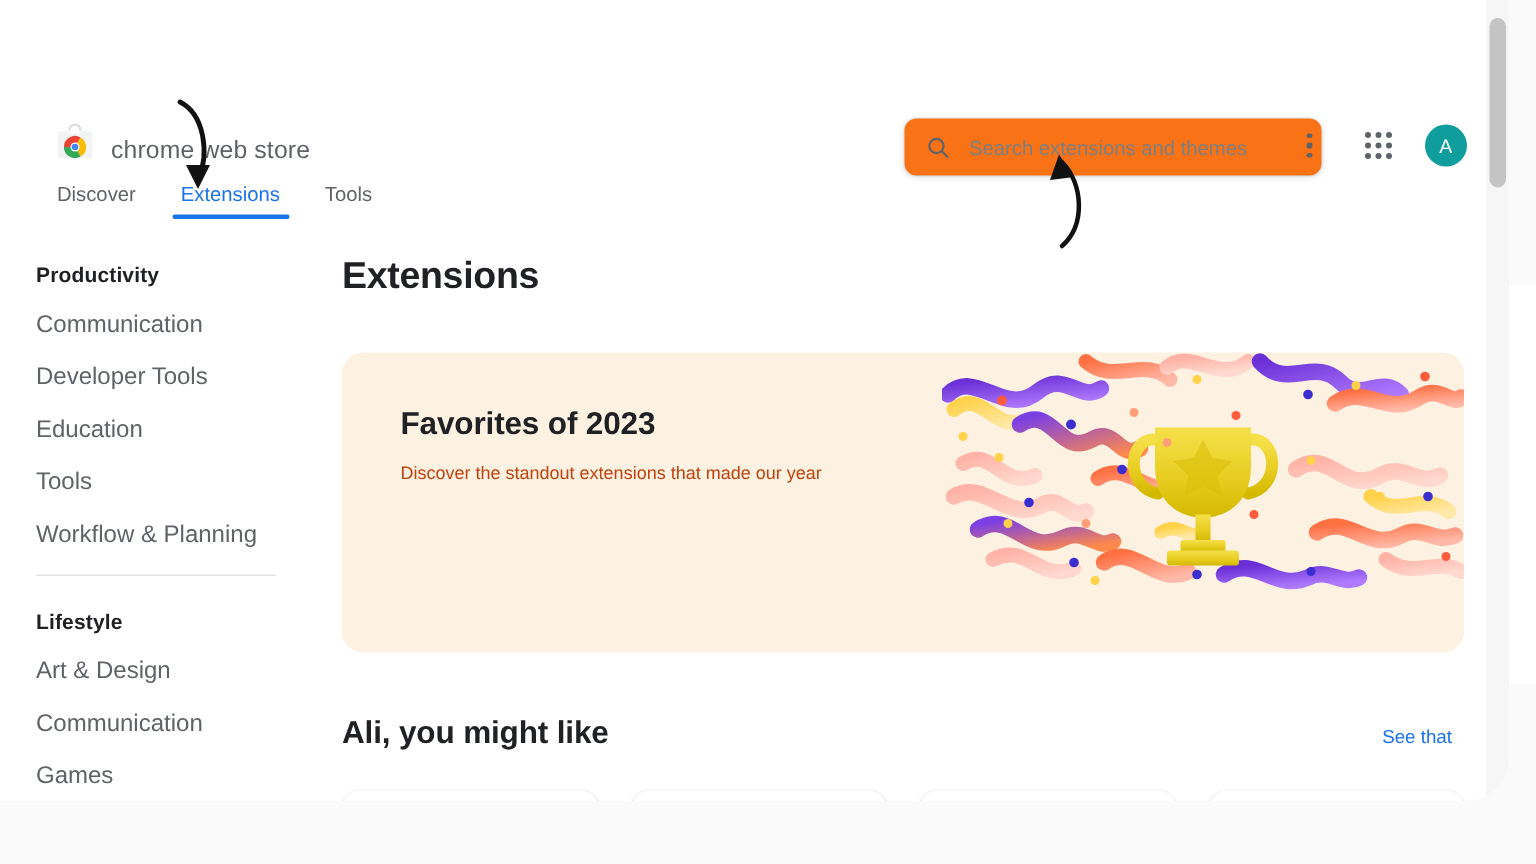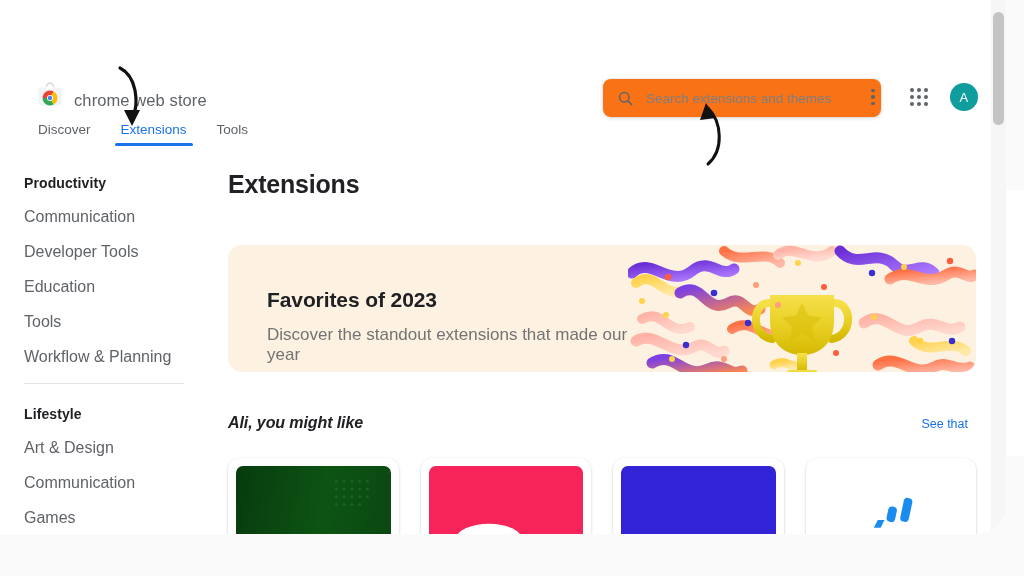--- a/index.html
+++ b/index.html
@@ -242,45 +242,44 @@
   .page-title {
     font-size: 25px;
     font-weight: bold;
     color: #202124;
     letter-spacing: -.2px;
   }
 
   
   .banner {
     position: relative;
-    margin-top: 46px;
+    margin-top: 36px;
     width: 748px;
-    height: 127px;
+    height: 200px;
     border-radius: 14px;
     overflow: hidden;
     background: #fdf2e2;
     display: flex;
-    align-items: center;
   }
   .banner-left {
     width: 404px;
     padding: 36px 0 0 39px;
     position: relative;
     z-index: 2;
   }
   .banner-title {
     font-size: 21px;
     font-weight: bold;
     color: #202124;
     letter-spacing: -.1px;
   }
   .banner-sub {
     margin-top: 13px;
-    font-size: 17px;
-    color: #737373;
+    font-size: 12px;
+    color: #c2410c;
   }
   .banner-btn {
     margin-top: 17px;
     display: inline-flex;
     align-items: center;
     justify-content: center;
     height: 33px;
     padding: 0 21px;
     border: 1px solid #8a8178;
     border-radius: 18px;
@@ -299,25 +298,24 @@
 
   
   .rec-head {
     margin-top: 42px;
     display: flex;
     align-items: baseline;
     justify-content: space-between;
     width: 740px;
   }
   .rec-title {
-    font-size: 16px;
+    font-size: 21px;
     font-weight: bold;
     color: #202124;
     letter-spacing: -.1px;
-    font-style: italic;
   }
   .rec-more {
     font-size: 12.5px;
     color: #1a73e8;
     cursor: pointer;
   }
 
   .card-row {
     margin-top: 26px;
     display: flex;

